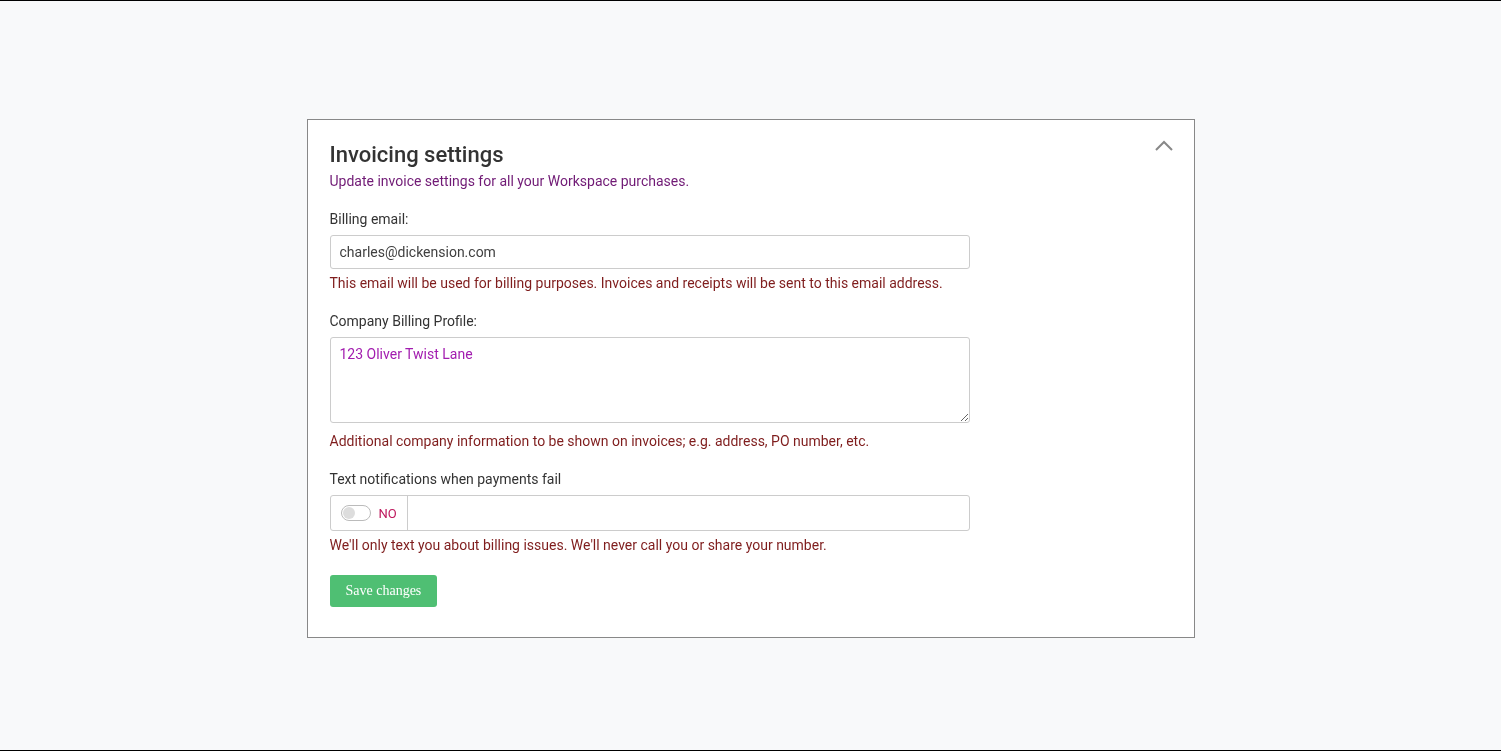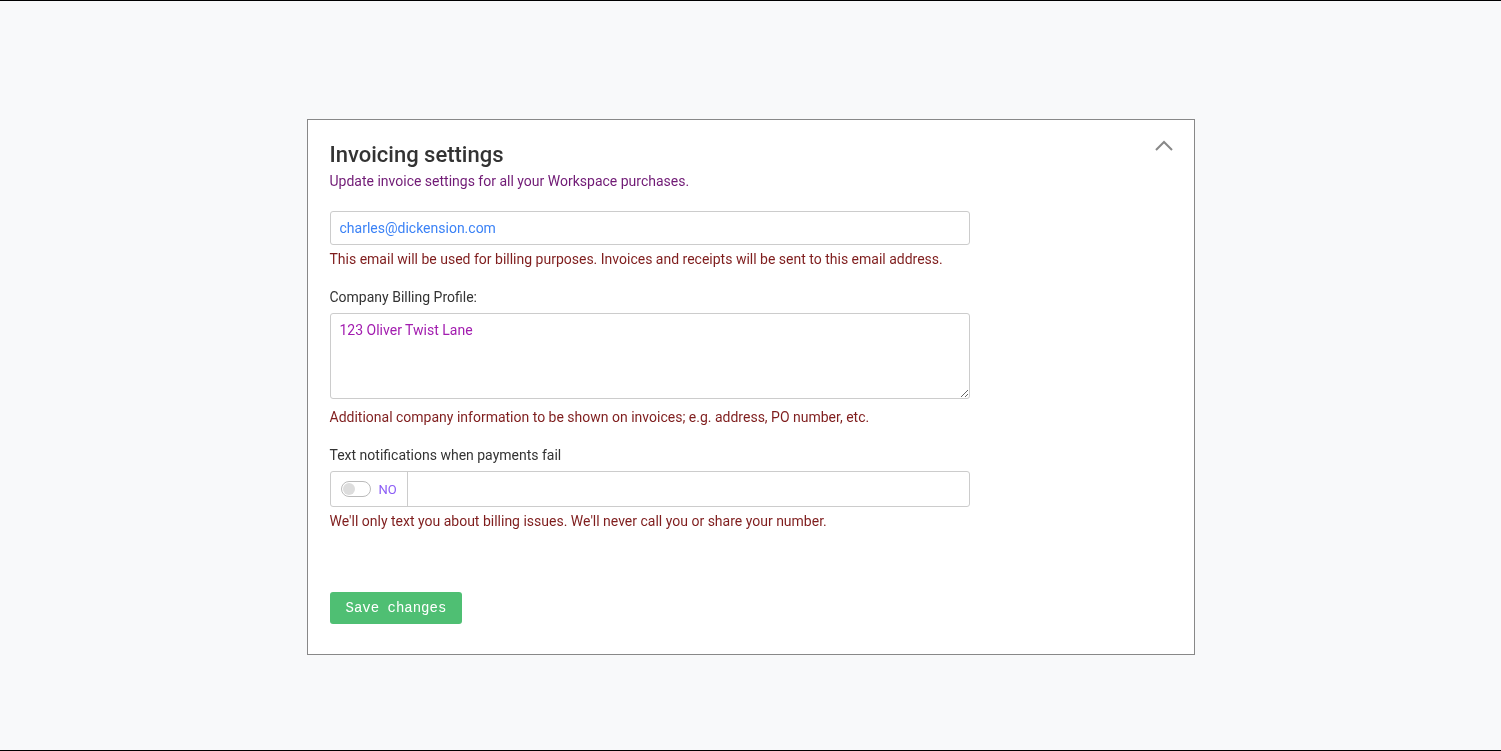--- a/index.html
+++ b/index.html
@@ -57,21 +57,21 @@
       margin-bottom: 8px;
       display: block;
     }
     .text-input {
       width: 640px;
       height: 34px;
       border: 1px solid #ccc;
       border-radius: 3px;
       padding: 0 9px;
       font-size: 14px;
-      color: #3b82f6;
+      color: #404040;
       font-family: inherit;
     }
     .textarea-input {
       width: 640px;
       height: 86px;
       border: 1px solid #ccc;
       border-radius: 3px;
       padding: 8px 9px;
       font-size: 14px;
       color: #a21caf;
@@ -111,56 +111,56 @@
       position: absolute;
       top: 1px;
       left: 1px;
       width: 12px;
       height: 12px;
       border-radius: 50%;
       background: #ddd;
     }
     .toggle-state {
       font-size: 13px;
-      color: #8b5cf6;
+      color: #be185d;
     }
     .toggle-desc {
       display: flex;
       align-items: center;
       padding: 0 12px;
       font-size: 14px;
       color: #333;
     }
     .save-btn {
       background: #4fbf73;
       color: #fff;
       font-size: 14px;
       border: none;
       border-radius: 3px;
       padding: 8px 16px;
       cursor: pointer;
-      font-family: Liberation Mono, monospace;
-      margin-top: 41px;
+      font-family: Liberation Serif, serif;
     }
   </style>
 </head>
 <body>
 
 <div class="panel">
 
   <div class="collapse-toggle">
     <svg viewBox="0 0 24 24" fill="none" stroke="currentColor" stroke-width="2">
       <polyline points="4,16 12,8 20,16"></polyline>
     </svg>
   </div>
 
   <h1 class="title">Invoicing settings</h1>
   <p class="subtitle">Update invoice settings for all your Workspace purchases.</p>
 
   <div class="field">
+    <label class="field-label">Billing email:</label>
     <input type="text" class="text-input" value="charles@dickension.com" style="">
     <p class="help-text">This email will be used for billing purposes. Invoices and receipts will be sent to this email address.</p>
   </div>
 
   <div class="field">
     <label class="field-label">Company Billing Profile:</label>
     <textarea class="textarea-input" style="">123 Oliver Twist Lane</textarea>
     <p class="help-text">Additional company information to be shown on invoices; e.g. address, PO number, etc.</p>
   </div>
 

